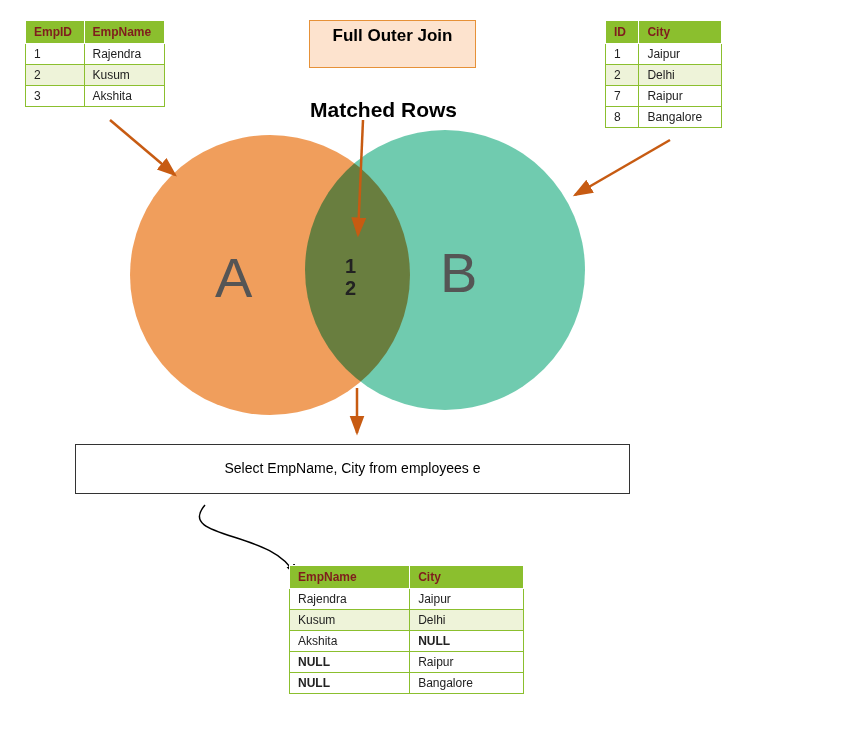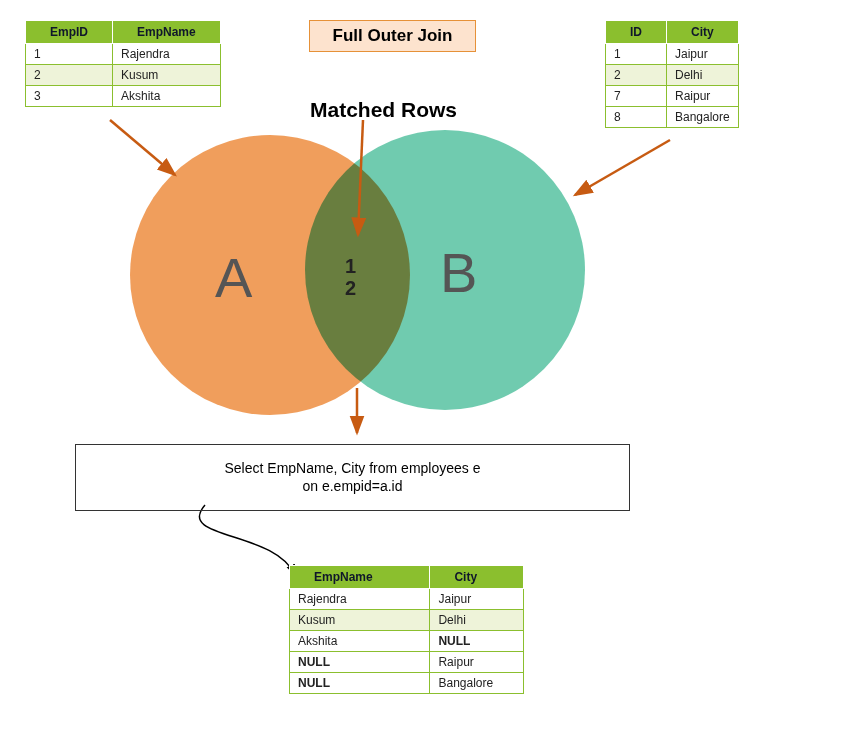--- a/index.html
+++ b/index.html
@@ -11,43 +11,43 @@
     position: relative;
     font-family: Arial, sans-serif;
     background: #fff;
   }
   .container { position: relative; width: 843px; height: 731px; }
 
   
   .title-box {
     position: absolute;
     left: 309px; top: 20px;
-    width: 167px; height: 32px;
+    width: 167px; height: 48px;
     background: #FDE3CE;
     border: 1px solid #E69138;
     text-align: center;
     font-weight: bold;
     font-size: 17px;
     line-height: 30px;
     color: #000;
   }
 
   
   table.data {
     border-collapse: collapse;
     font-size: 12px;
     background: #fff;
     position: absolute;
   }
   table.data th {
     background: #8BBF2E;
-    color: #0f172a;
+    color: #7f1d1d;
     font-weight: bold;
     text-align: left;
-    padding: 4px 24px;
+    padding: 4px 8px;
     border: 1px solid #fff;
   }
   table.data td {
     border: 1px solid #8BBF2E;
     padding: 3px 8px;
     color: #222;
   }
   table.data tr.alt td { background: #EEF3D9; }
   .null { color: #D92020; font-weight: 700; }
 
@@ -199,21 +199,20 @@
   <defs>
         <marker id="ah5" markerWidth="10" markerHeight="10" refX="7" refY="3" orient="auto">
     <path d="M0,0 L0,6 L8,3 z" fill="#000"></path>
         </marker>
       </defs>
   <path d="M10,5 C -20,40 80,30 100,75" fill="none" stroke="#000" stroke-width="1.5" marker-end="url(#ah5)"></path>
 </svg>
 
 <div class="sqlbox">
   <div>Select EmpName, City from employees e</div>
-  <div>on e.empid=a.id</div>
 </div>
 
 <table class="data" style="left:289px; top:565px; width:235px">
   <tbody>
         <tr>
     <th>EmpName</th>
     <th>City</th>
   </tr>
   <tr>
     <td>Rajendra</td>

